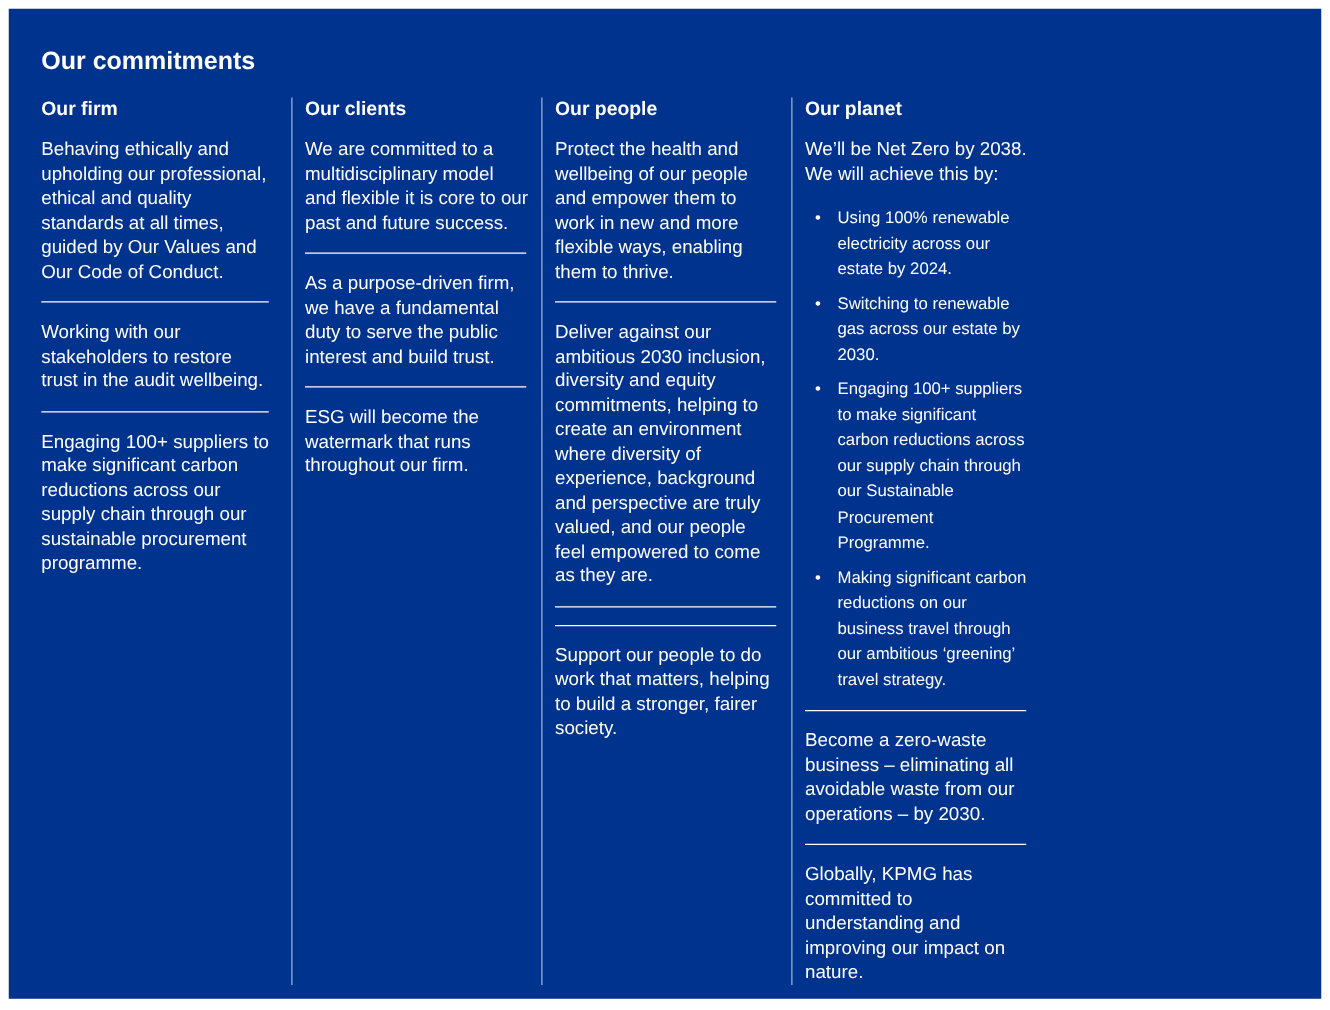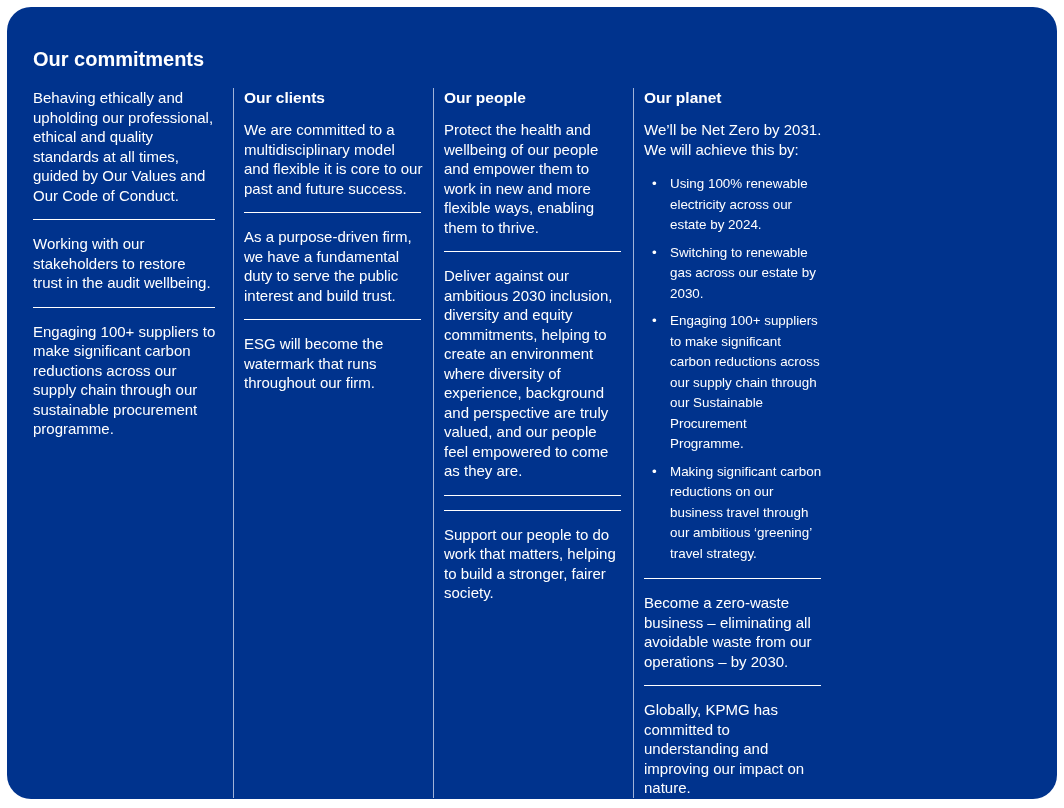--- a/index.html
+++ b/index.html
@@ -15,23 +15,22 @@
     overflow: hidden;
   }
   .panel {
     position: absolute;
     left: 7px;
     top: 7px;
     width: 1050px;
     height: 792px;
     background: var(--panel-bg, #00338D);
     box-sizing: border-box;
-    padding: 39px 24px 0 26px;
+    padding: 29px 24px 0 26px;
     color: var(--text-color, #ffffff);
-    border-radius: 24px;
   }
   .page-title {
     font-size: 20px;
     line-height: 26px;
     font-weight: bold;
     margin: 0 0 16px 0;
   }
   .columns {
     display: grid;
     grid-template-columns: repeat(5, 1fr);
@@ -82,20 +81,21 @@
     top: 0;
   }
 </style>
 </head>
 <body>
 
 <div class="panel">
   <h2 class="page-title">Our commitments</h2>
   <div class="columns" id="columns">
       <div class="col">
+        <h3 class="col-heading">Our firm</h3>
         <p class="para">Behaving ethically and upholding our professional, ethical and quality standards at all times, guided by Our Values and Our Code of Conduct.</p>
         <hr class="divider">
         <p class="para">Working with our stakeholders to restore trust in the audit wellbeing.</p>
         <hr class="divider">
         <p class="para">Engaging 100+ suppliers to make significant carbon reductions across our supply chain through our sustainable procurement programme.</p>
       </div>
       <div class="col">
         <h3 class="col-heading">Our clients</h3>
         <p class="para">We are committed to a multidisciplinary model and flexible it is core to our past and future success.</p>
         <hr class="divider">
@@ -107,21 +107,21 @@
         <h3 class="col-heading">Our people</h3>
         <p class="para">Protect the health and wellbeing of our people and empower them to work in new and more flexible ways, enabling them to thrive.</p>
         <hr class="divider">
         <p class="para">Deliver against our ambitious 2030 inclusion, diversity and equity commitments, helping to create an environment where diversity of experience, background and perspective are truly valued, and our people feel empowered to come as they are.</p>
         <hr class="divider">
         <hr class="divider">
         <p class="para">Support our people to do work that matters, helping to build a stronger, fairer society.</p>
       </div>
       <div class="col">
         <h3 class="col-heading">Our planet</h3>
-        <p class="para">We’ll be Net Zero by 2031. We will achieve this by:</p>
+        <p class="para">We’ll be Net Zero by 2038. We will achieve this by:</p>
         <ul class="bullets">
           <li class="bullet"><span class="dot">•</span><span>Using 100% renewable electricity across our estate by 2024.</span></li>
           <li class="bullet"><span class="dot">•</span><span>Switching to renewable gas across our estate by 2030.</span></li>
           <li class="bullet"><span class="dot">•</span><span>Engaging 100+ suppliers to make significant carbon reductions across our supply chain through our Sustainable Procurement Programme.</span></li>
           <li class="bullet"><span class="dot">•</span><span>Making significant carbon reductions on our business travel through our ambitious ‘greening’ travel strategy.</span></li>
         </ul>
         <hr class="divider">
         <p class="para">Become a zero-waste business – eliminating all avoidable waste from our operations – by 2030.</p>
         <hr class="divider">
         <p class="para">Globally, KPMG has committed to understanding and improving our impact on nature.</p>

